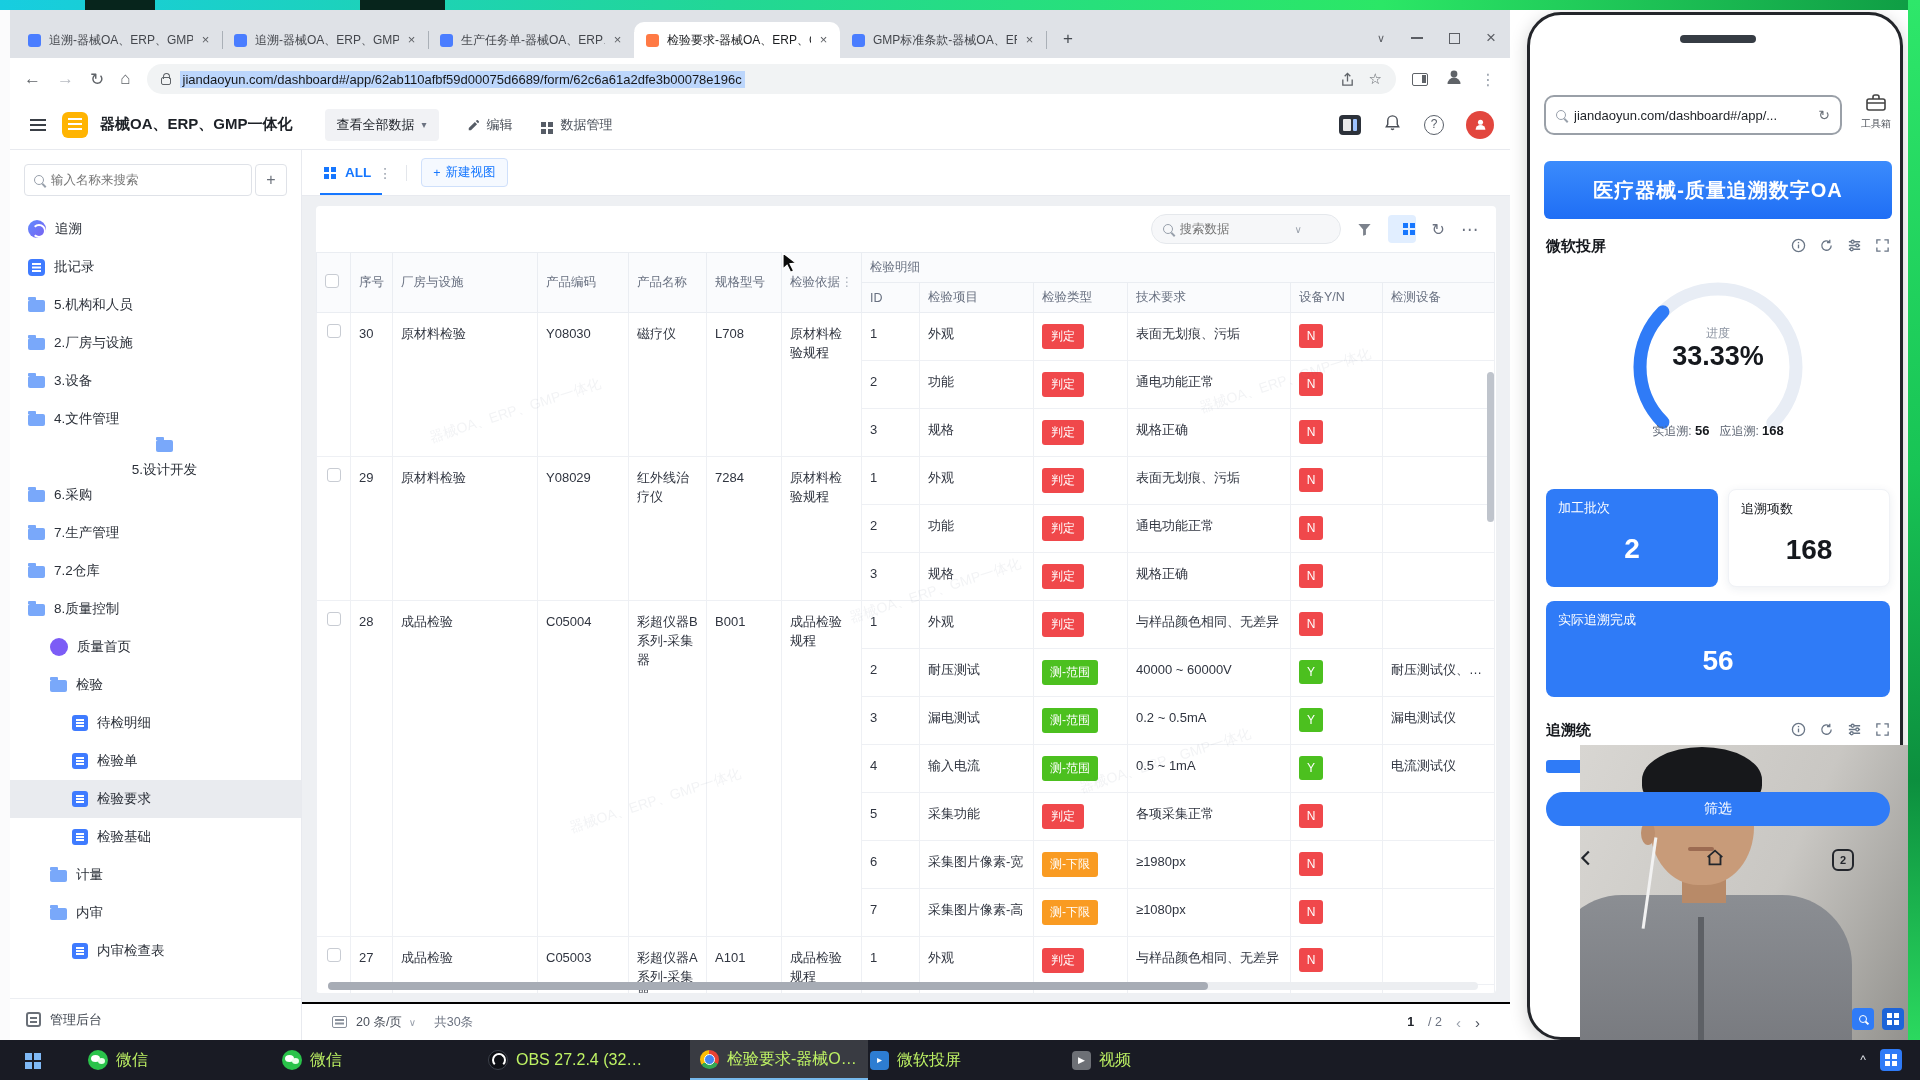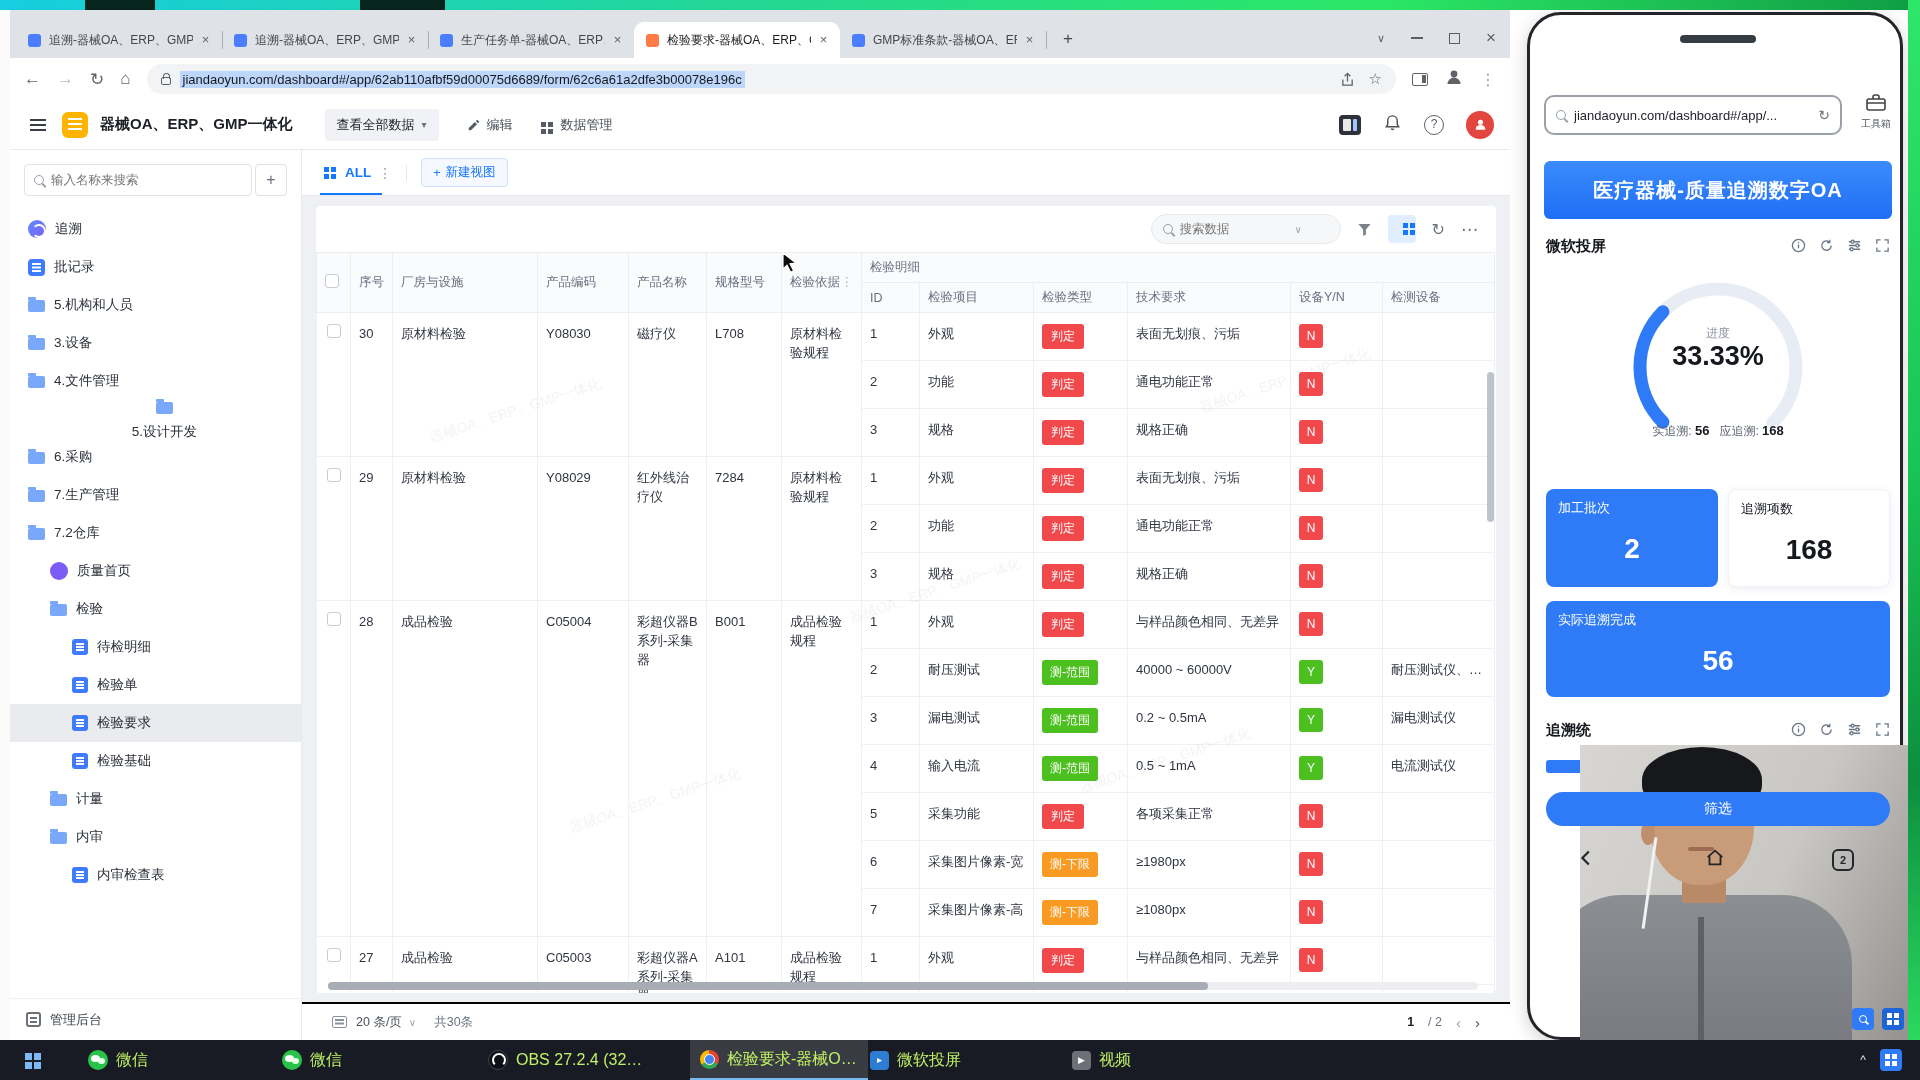--- a/index.html
+++ b/index.html
@@ -294,20 +294,24 @@
           <div class="sb-item" style="padding-left: 18px;">
             <span class="ic ic-doc"></span>
             <span>批记录</span>
           </div>
           <div class="sb-item" style="padding-left: 18px;">
             <span class="ic ic-folder"></span>
             <span>5.机构和人员</span>
           </div>
           <div class="sb-item" style="padding-left: 18px;">
             <span class="ic ic-folder"></span>
+            <span>2.厂房与设施</span>
+          </div>
+          <div class="sb-item" style="padding-left: 18px;">
+            <span class="ic ic-folder"></span>
             <span>3.设备</span>
           </div>
           <div class="sb-item" style="padding-left: 18px;">
             <span class="ic ic-folder"></span>
             <span>4.文件管理</span>
           </div>
           <div class="sb-item" style="padding-left: 18px; flex-direction: column;">
             <span class="ic ic-folder"></span>
             <span>5.设计开发</span>
           </div>
@@ -315,20 +319,24 @@
             <span class="ic ic-folder"></span>
             <span>6.采购</span>
           </div>
           <div class="sb-item" style="padding-left: 18px;">
             <span class="ic ic-folder"></span>
             <span>7.生产管理</span>
           </div>
           <div class="sb-item" style="padding-left: 18px;">
             <span class="ic ic-folder"></span>
             <span>7.2仓库</span>
+          </div>
+          <div class="sb-item" style="padding-left: 18px;">
+            <span class="ic ic-folder"></span>
+            <span>8.质量控制</span>
           </div>
           <div class="sb-item" style="padding-left: 40px;">
             <span class="ic ic-home"></span>
             <span>质量首页</span>
           </div>
           <div class="sb-item" style="padding-left: 40px;">
             <span class="ic ic-folder"></span>
             <span>检验</span>
           </div>
           <div class="sb-item" style="padding-left: 62px;">

